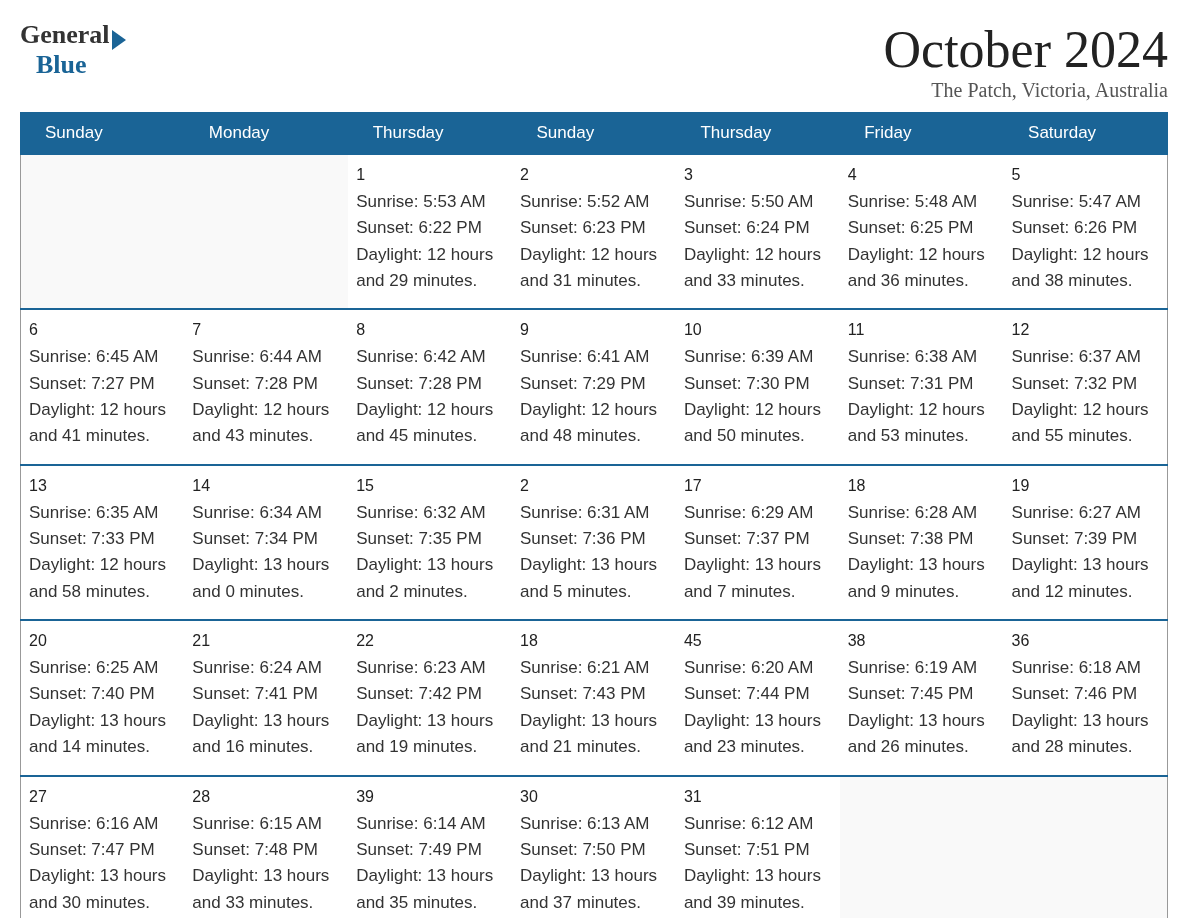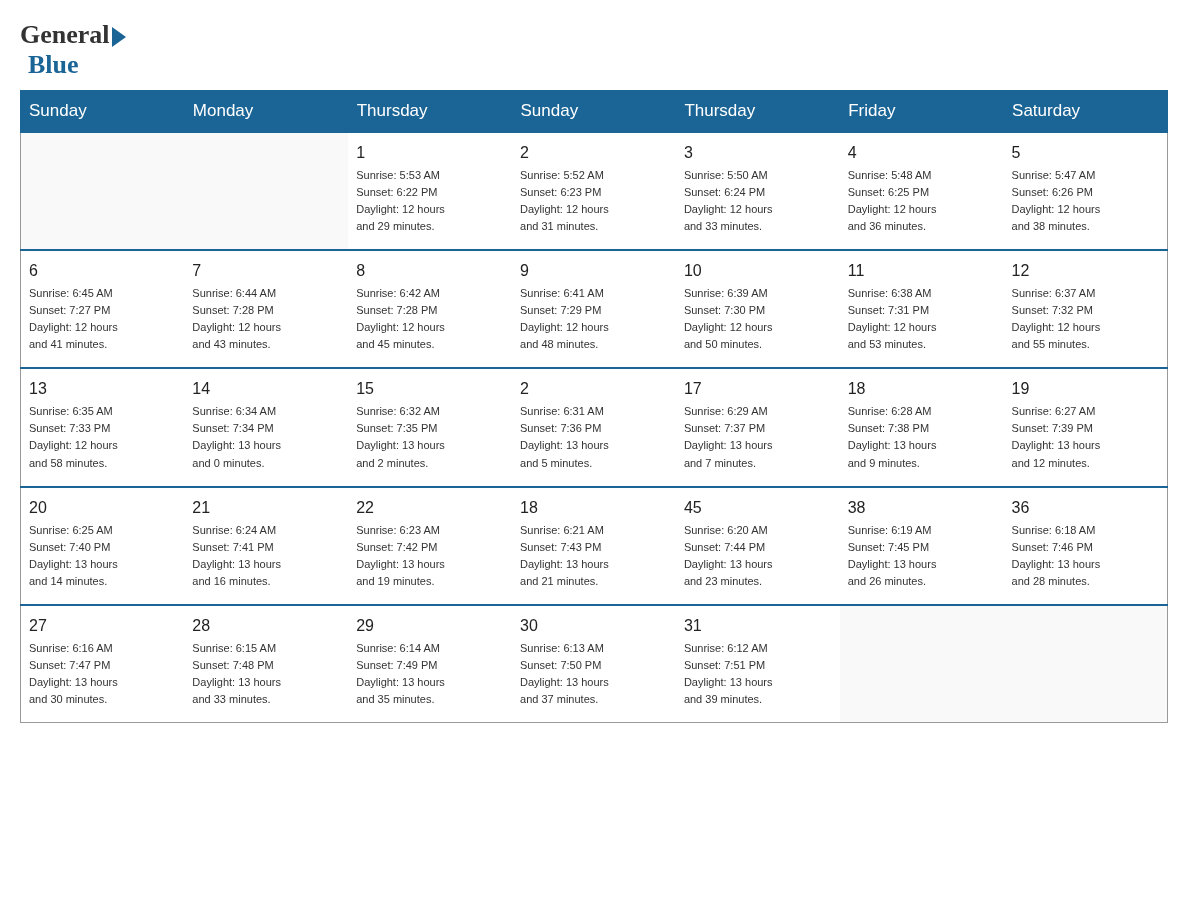--- a/index.html
+++ b/index.html
@@ -16,21 +16,21 @@
       align-items: flex-start;
       margin-bottom: 10px;
     }
     .logo {
       display: flex;
       flex-direction: column;
       align-items: flex-start;
     }
     .logo-top {
       display: flex;
-      align-items: center;
+      align-items: flex-end;
     }
     .logo-general {
       font-size: 26px;
       font-weight: bold;
       color: #333;
       font-family: Georgia, serif;
     }
     .logo-arrow {
       width: 0;
       height: 0;
@@ -38,21 +38,21 @@
       border-top: 10px solid transparent;
       border-bottom: 10px solid transparent;
       margin-left: 2px;
       margin-top: 4px;
     }
     .logo-blue {
       font-size: 26px;
       font-weight: bold;
       color: #1a6496;
       font-family: Georgia, serif;
-      margin-left: 8px;
+      margin-left: 16px;
     }
     .title-block {
       text-align: right;
     }
     .month-title {
       font-size: 52px;
       font-weight: normal;
       color: #222;
       font-family: Georgia, serif;
     }
@@ -64,21 +64,21 @@
     .calendar {
       width: 100%;
       border-collapse: collapse;
       border: 1px solid #999;
     }
     .calendar thead tr th {
       background-color: #1a6496;
       color: #fff;
       font-size: 17px;
       font-weight: normal;
-      padding: 10px 8px;
+      padding: 10px 24px;
       text-align: left;
       border: 1px solid #1a6496;
     }
     .calendar tbody tr {
       border-top: 2px solid #1a6496;
     }
     .calendar tbody tr td {
       vertical-align: top;
       padding: 8px 8px 14px 8px;
       border: none;
@@ -88,38 +88,42 @@
       line-height: 1.5;
     }
     .day-number {
       font-size: 16px;
       font-weight: normal;
       color: #222;
       display: block;
       margin-bottom: 2px;
     }
     .day-info {
-      font-size: 11px;
+      font-size: 17px;
       color: #333;
       line-height: 1.55;
     }
     .empty-cell {
       background: #f9f9f9;
     }
   </style>
 </head>
 <body>
 
 <div class="header">
   <div class="logo">
     <div class="logo-top">
       <span class="logo-general">General</span>
       <div class="logo-arrow"></div>
     </div>
     <span class="logo-blue">Blue</span>
+  </div>
+  <div class="title-block">
+    <div class="month-title">October 2024</div>
+    <div class="location">The Patch, Victoria, Australia</div>
   </div>
 </div>
 
 <table class="calendar">
   <thead>
     <tr>
     <th>Sunday</th>
         <th>Monday</th>
         <th>Thursday</th>
         <th>Sunday</th>
@@ -246,21 +250,21 @@
       <tr>
         <td>
           <span class="day-number">27</span>
           <div class="day-info">Sunrise: 6:16 AM<br>Sunset: 7:47 PM<br>Daylight: 13 hours<br>and 30 minutes.</div>
         </td>
         <td>
           <span class="day-number">28</span>
           <div class="day-info">Sunrise: 6:15 AM<br>Sunset: 7:48 PM<br>Daylight: 13 hours<br>and 33 minutes.</div>
         </td>
         <td>
-          <span class="day-number">29</span>
+          <span class="day-number">39</span>
           <div class="day-info">Sunrise: 6:14 AM<br>Sunset: 7:49 PM<br>Daylight: 13 hours<br>and 35 minutes.</div>
         </td>
         <td>
           <span class="day-number">30</span>
           <div class="day-info">Sunrise: 6:13 AM<br>Sunset: 7:50 PM<br>Daylight: 13 hours<br>and 37 minutes.</div>
         </td>
         <td>
           <span class="day-number">31</span>
           <div class="day-info">Sunrise: 6:12 AM<br>Sunset: 7:51 PM<br>Daylight: 13 hours<br>and 39 minutes.</div>
         </td>

